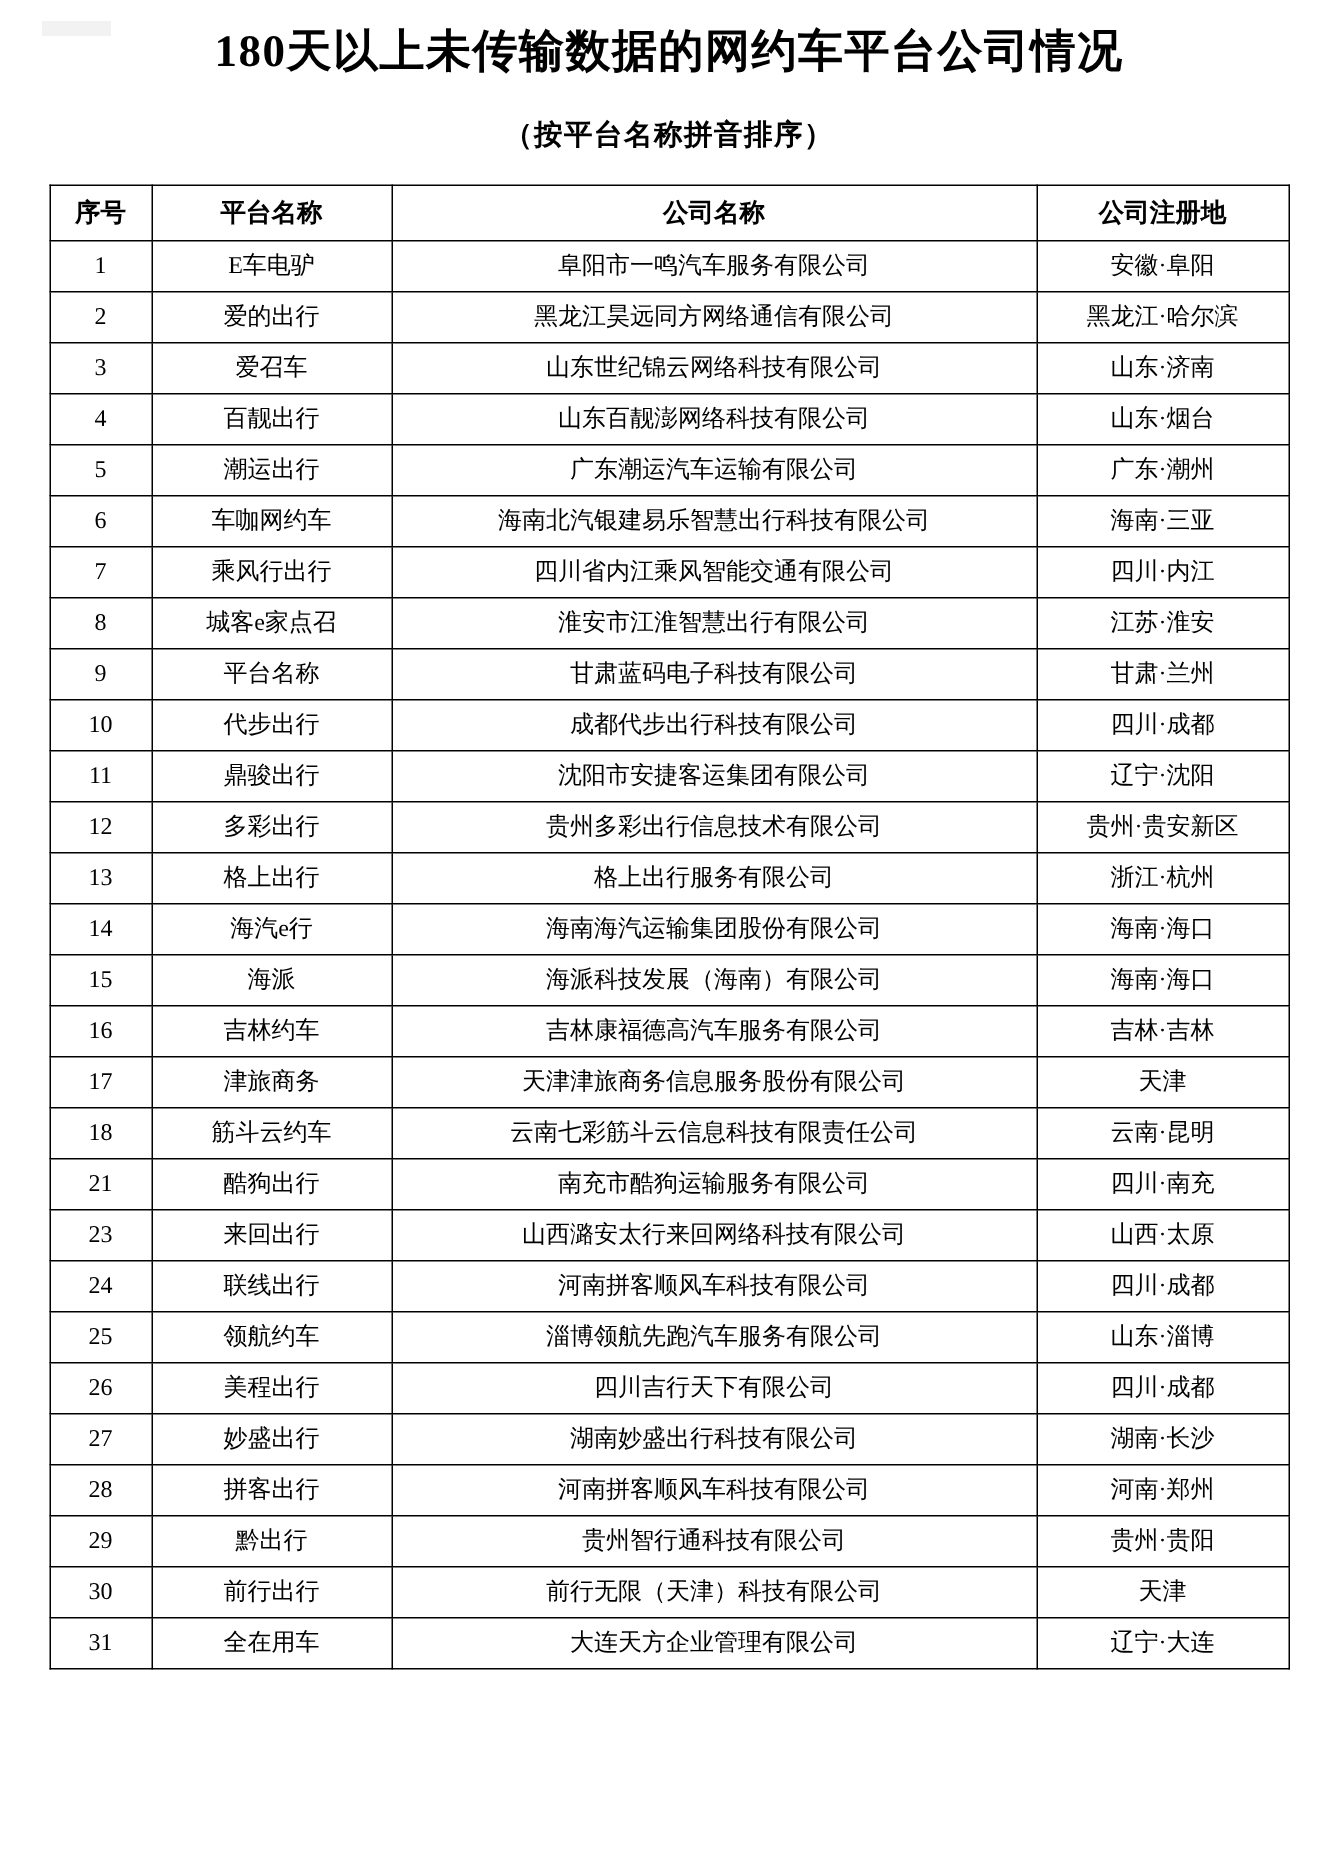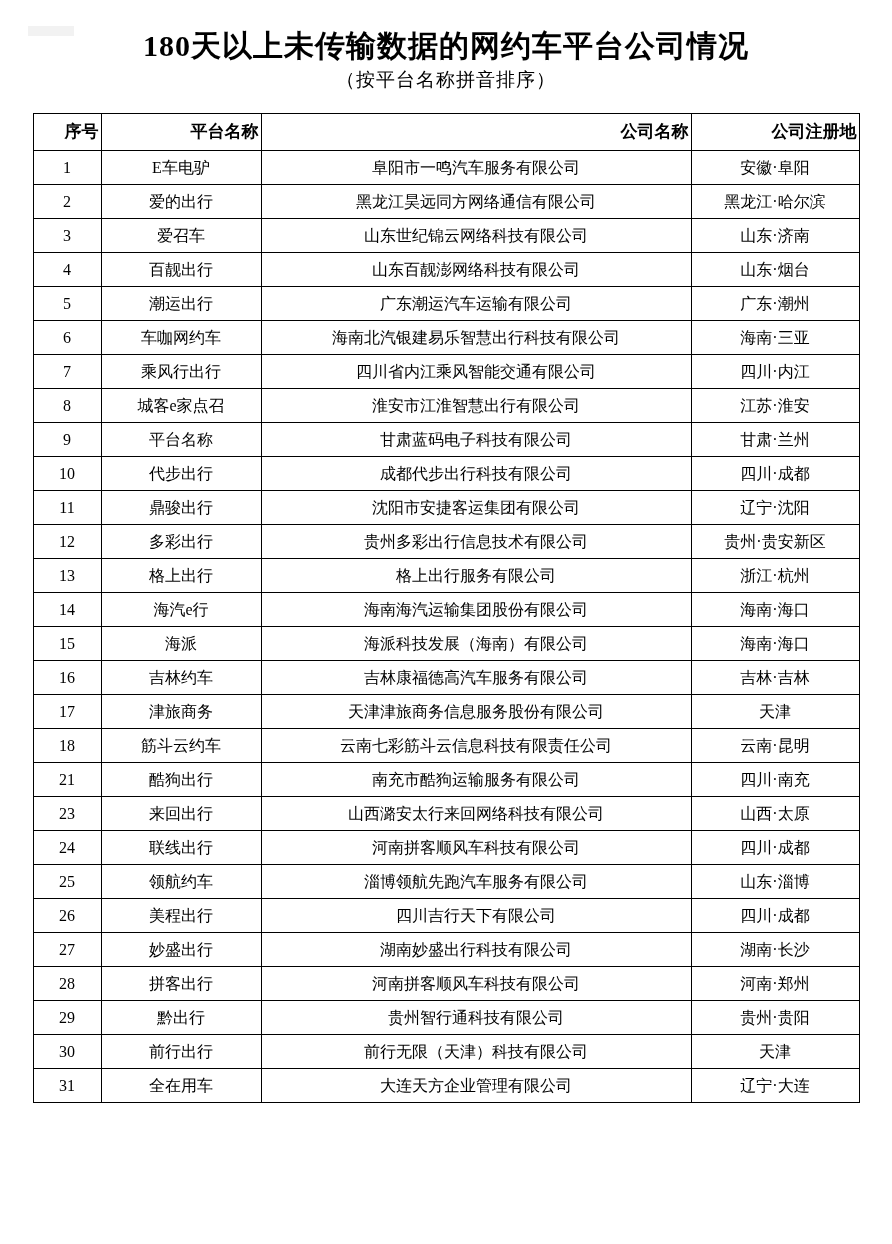--- a/index.html
+++ b/index.html
@@ -28,27 +28,28 @@
     left: 28px;
     width: 46px;
     height: 10px;
     background: #f2f2f2;
   }
   .doc-title {
     text-align: center;
     font-size: 30px;
     font-weight: bold;
     letter-spacing: 1px;
-    margin-top: 26px;
+    margin-top: 14px;
     font-family: "Liberation Serif", "DejaVu Serif", serif;
   }
   .doc-subtitle {
     text-align: center;
     font-size: 19px;
-    font-weight: normal;
+    font-weight: bold;
+    margin-top: 22px;
     margin-bottom: 20px;
     letter-spacing: 1px;
   }
   table.data-table {
     border-collapse: collapse;
     width: 826px;
     margin: 0 auto;
     table-layout: fixed;
   }
   table.data-table th,
@@ -60,21 +61,20 @@
     line-height: 33px;
     padding: 0 2px;
     overflow: hidden;
     white-space: nowrap;
   }
   table.data-table th {
     font-weight: bold;
     font-size: 17px;
     height: 36px;
     line-height: 36px;
-    text-align: right;
   }
   col.c-idx  { width: 68px; }
   col.c-plat { width: 160px; }
   col.c-comp { width: 430px; }
   col.c-reg  { width: 168px; }
   td.idx { font-family: "Liberation Serif", "DejaVu Serif", serif; }
 </style>
 </head>
 <body>
 

